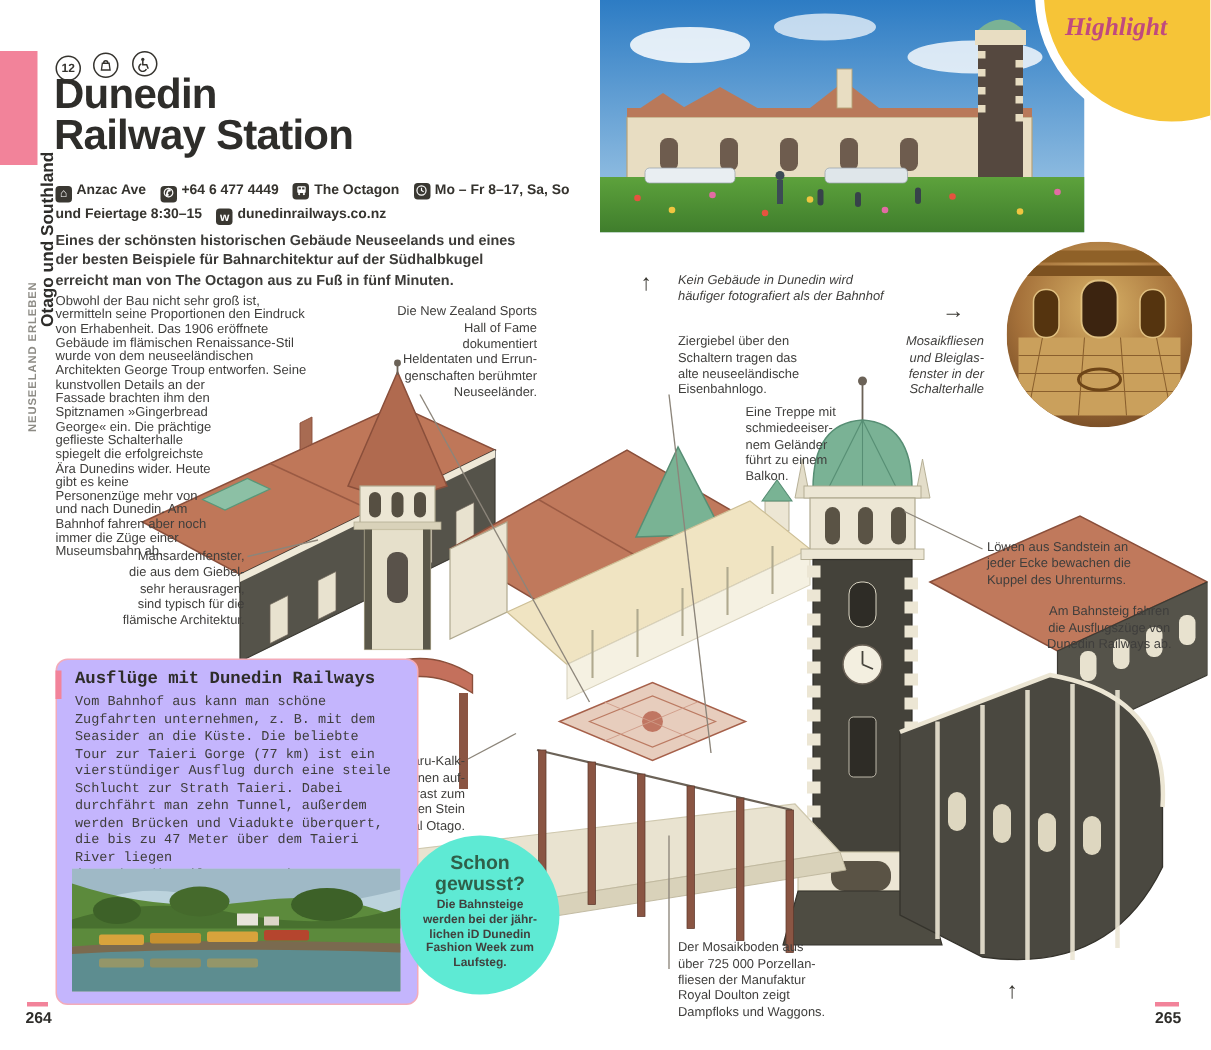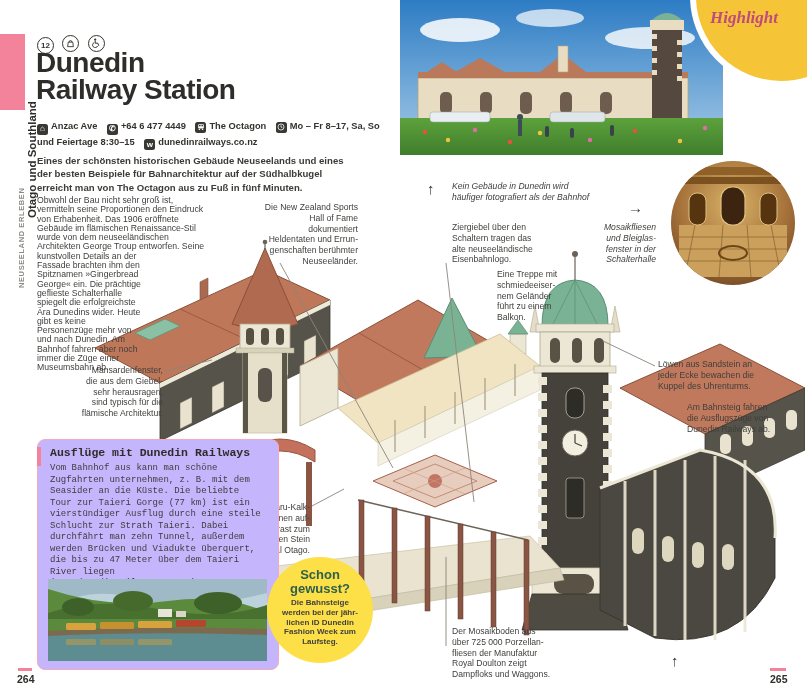--- a/index.html
+++ b/index.html
@@ -32,21 +32,21 @@
   #badge{left:690px;top:-95px;width:170px;height:170px;border-radius:50%;background:#f6c437;border:6px solid #fff;}
   #badge span{position:absolute;left:14px;top:97px;font:italic bold 17px "Liberation Serif",serif;color:#c04a7e;}
   #photo-int{left:666px;top:156px;width:124px;height:124px;border-radius:50%;border:5px solid #fff;overflow:hidden;}
   
   #tripbox{left:37px;top:439px;width:240px;height:229px;border:1.5px solid #f3abb9;border-radius:8px;background:#c4b5fd;font-family:Liberation Mono, monospace;}
   #tripbox .tick{position:absolute;left:-1.5px;top:7px;width:4px;height:19px;background:#f2839a;}
   #trip-title{position:absolute;left:12px;top:6px;font-size:11.5px;font-weight:bold;color:#2e2d2a;}
   #trip-body{position:absolute;left:12px;top:23px;width:216px;font-size:9px;line-height:11.5px;}
   #photo-trip{position:absolute;left:10px;top:139px;width:219px;height:82px;}
   
-  #know{left:267px;top:557px;width:106px;height:106px;border-radius:50%;background:#fde047;text-align:center;}
+  #know{left:267px;top:557px;width:106px;height:106px;border-radius:50%;background:#5eead4;text-align:center;}
   #know-title{position:absolute;left:0;top:11px;width:100%;font-size:13px;line-height:13.5px;font-weight:bold;
               color:#2f604a;white-space:pre-line;}
   #know-body{position:absolute;left:8px;top:41px;width:90px;font-size:8px;line-height:9.8px;font-weight:bold;
              color:#41413e;white-space:pre-line;}
   
   .pnum{font-size:10.5px;font-weight:bold;color:#2e2d2a;}
   .pline{height:2.5px;background:#f2839a;}
   svg{display:block;}
 </style>
 </head>
@@ -373,21 +373,21 @@
 führt zu einem
 Balkon.</div>
   <div class="abs cap cap-r" style="left:37px;top:365px;width:126px;z-index:3;">Mansardenfenster,
 die aus dem Giebel-
 sehr herausragen,
 sind typisch für die
 flämische Architektur.</div>
   <div class="abs cap" style="left:658px;top:359px;width:115px;z-index:3;">Löwen aus Sandstein an
 jeder Ecke bewachen die
 Kuppel des Uhrenturms.</div>
-  <div class="abs cap" style="left:687px;top:402px;width:105px;z-index:3;">Am Bahnsteig fahren
+  <div class="abs cap" style="left:687px;top:402px;width:105px;z-index:3;text-align:center;">Am Bahnsteig fahren
 die Ausflugszüge von
 Dunedin Railways ab.</div>
   <div class="abs cap cap-r" style="left:218px;top:502px;width:92px;z-index:3;">Heller Oamaru-Kalk-
 stein bildet einen auf-
 fälligen Kontrast zum
 dunkelbläulichen Stein
 aus Central Otago.</div>
   <div class="abs cap" style="left:452px;top:626px;width:110px;z-index:3;">Der Mosaikboden aus
 über 725 000 Porzellan-
 fliesen der Manufaktur

